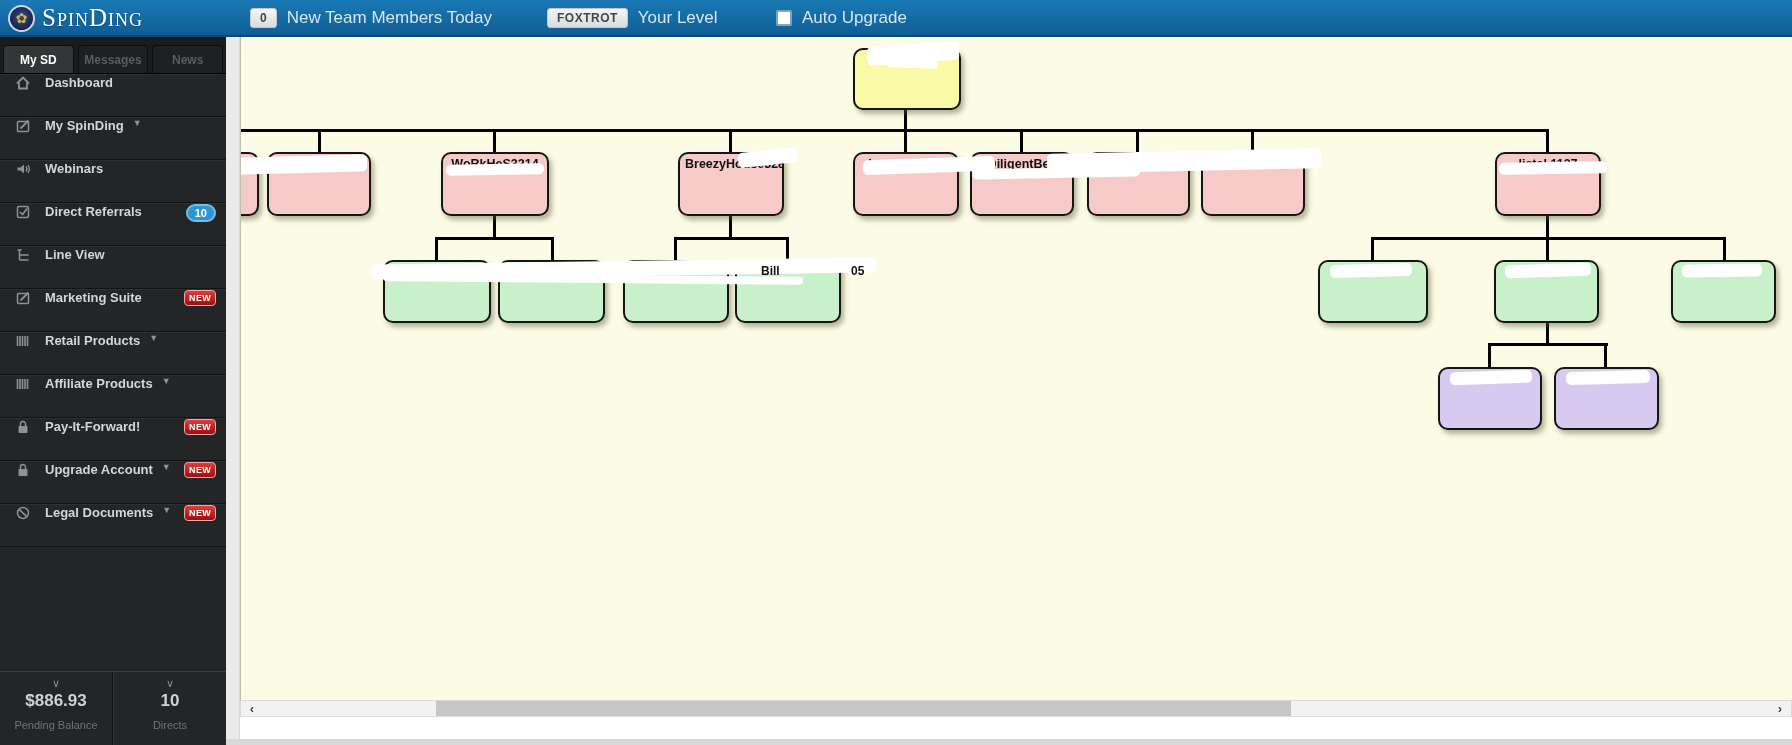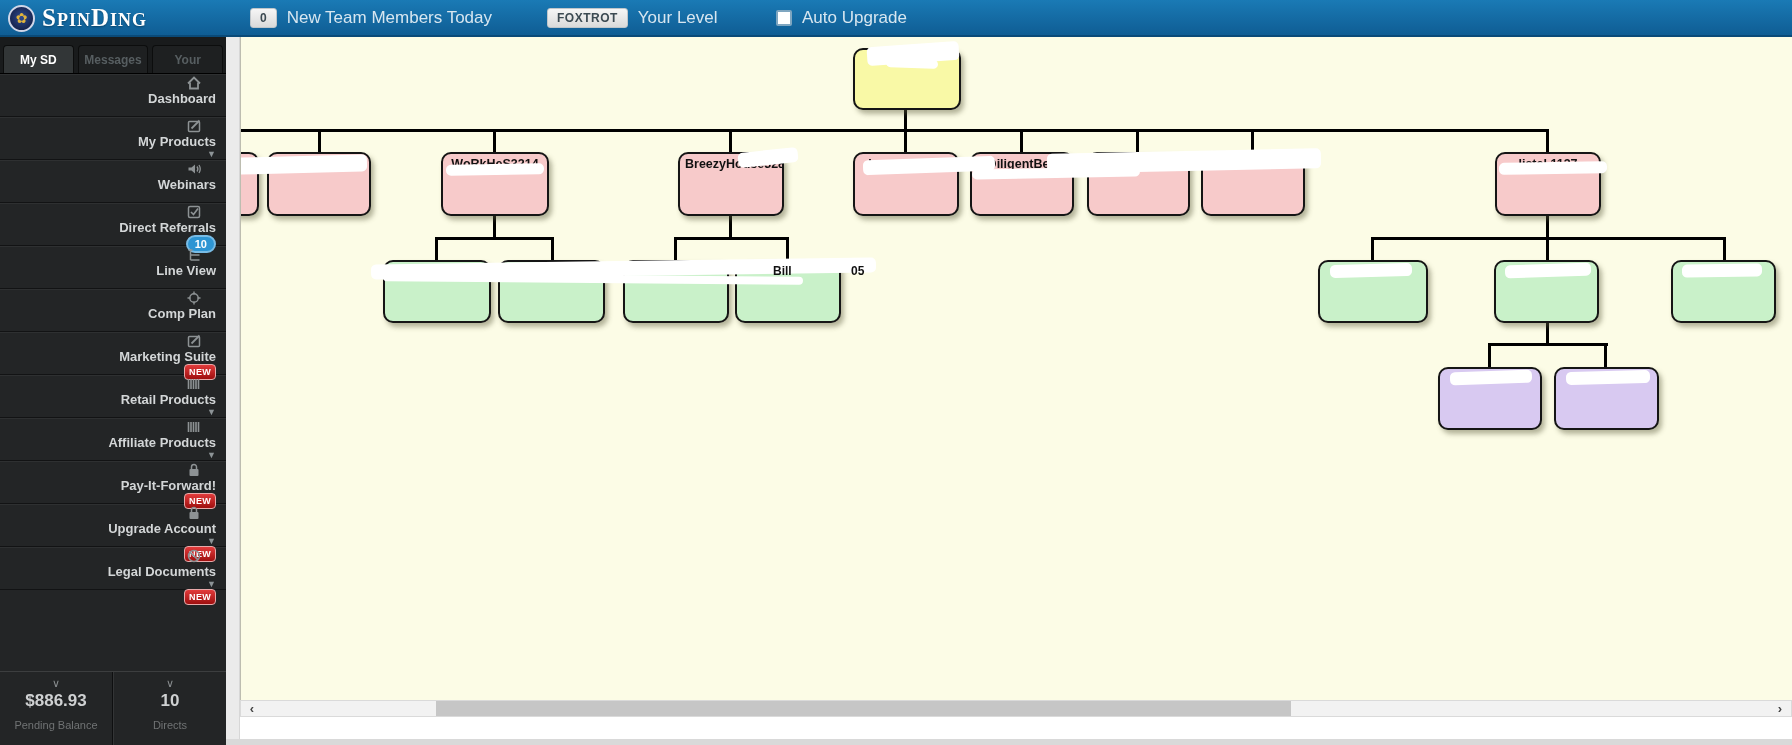--- a/index.html
+++ b/index.html
@@ -6,40 +6,40 @@
   html,body { width:1792px; height:745px; overflow:hidden; background:#fff;
     font-family:"Liberation Sans", sans-serif; position:relative; }
 
   
   .topbar { position:absolute; left:0; top:0; width:1792px; height:37px;
     background:linear-gradient(#1a7ab5,#0f5d94); border-bottom:2px solid #0a4a78; z-index:5; }
   .logo { position:absolute; left:8px; top:3px; height:30px; display:flex; align-items:center; gap:7px; }
   .logo-icon { width:27px; height:27px; border-radius:50%;
     background:radial-gradient(circle at 50% 45%, #2e4a8f 0%, #16224a 75%);
     border:2px solid #cfd6e8; color:#dfb23c; font-size:14px; line-height:23px; text-align:center; }
-  .logo-text { font-family:"Liberation Serif", serif; font-variant:small-caps; font-weight:bold;
+  .logo-text { font-family:"Liberation Serif", serif; font-variant:small-caps; font-weight:normal;
     font-size:25px; color:#fff; letter-spacing:1px; text-shadow:0 1px 2px rgba(0,0,0,.35);text-align:center; }
   .tb-item { position:absolute; top:0; height:35px; display:flex; align-items:center; }
   .tb-badge { background:linear-gradient(#f6f6f6,#dadada); border:1px solid #c0c6ca; border-radius:3px;
     padding:2px 9px; font-size:12px; font-weight:bold; color:#3c4a52; }
   .tb-label { color:#d7e6f0; font-size:17px; margin-left:10px; }
   .checkbox { width:16px; height:16px; background:#fff; border:2px solid #7fa6c0; border-radius:2px; display:inline-block; }
 
   
   .sidebar { position:absolute; left:0; top:37px; width:226px; height:708px;
     background:#232526; display:flex; flex-direction:column; z-index:4; }
   .tabs { display:flex; align-items:flex-end; height:37px; background:#191b1c; padding:0 3px; gap:4px;
     border-bottom:1px solid #000; }
   .tab { flex:1; height:28px; display:flex; align-items:center; justify-content:center; font-size:12px;
     font-weight:bold; color:#575e61; background:#1e2021; border:1px solid #0c0d0d; border-bottom:none;
     border-radius:4px 4px 0 0; }
   .tab.active { background:#323637; color:#fff; }
   .menu { flex:0 0 auto; }
   .menu-item { height:43px; border-top:1px solid rgba(255,255,255,.05); border-bottom:1px solid #121314;
-    display:flex; align-items:flex-end; padding:0 10px 16px 14px; color:#d3d6d7; font-size:13px; font-weight:bold;flex-direction:column; }
+    display:flex; align-items:flex-start; padding:0 10px 16px 14px; color:#d3d6d7; font-size:13px; font-weight:bold; }
   .mi-icon { width:18px; height:16px; margin-right:13px; flex:0 0 auto; }
   .mi-caret { color:#8d9497; font-size:9px; margin-left:9px; }
   .mi-badge-count { margin-left:auto; background:#2e95d3; border:2px solid #79bbe4; color:#fff;
     font-size:11px; font-weight:bold; border-radius:9px; padding:1px 7px; }
   .mi-badge-new { margin-left:auto; background:linear-gradient(#e23b3b,#9f0f0f); border:1px solid #e8a9a9;
     color:#fff; font-size:9px; font-weight:bold; border-radius:4px; padding:2px 4px; letter-spacing:.3px; }
   .spacer { flex:1; }
   .sidebar-footer { height:74px; border-top:1px solid #3c3e3f; display:flex; }
   .foot-cell { flex:1; text-align:center; padding-top:5px; }
   .foot-cell:first-child { border-right:1px solid #0e0f10; }
@@ -90,36 +90,36 @@
   <div class="tb-item" style="left:776px">
     <span class="checkbox"></span>
     <span class="tb-label">Auto Upgrade</span>
   </div>
 </div>
 
 <div class="sidebar">
   <div class="tabs">
       <div class="tab active">My SD</div>
       <div class="tab">Messages</div>
-      <div class="tab">Your</div>
+      <div class="tab">News</div>
     </div>
   <div class="menu">
       <div class="menu-item">
         <svg viewBox="0 0 16 16" class="mi-icon">
           <path d="M2 8.5 L8 2.5 L14 8.5" fill="none" stroke="#8d9294" stroke-width="1.8"></path>
           <path d="M4 7.5 V13.5 H12 V7.5" fill="none" stroke="#8d9294" stroke-width="1.8"></path>
         </svg>
         <span class="mi-label">Dashboard</span>
       </div>
       <div class="menu-item">
         <svg viewBox="0 0 16 16" class="mi-icon">
           <rect x="2.5" y="3.5" width="11" height="10" rx="1" fill="none" stroke="#8d9294" stroke-width="1.5"></rect>
           <path d="M5.5 10.5 L13.5 2.5" stroke="#8d9294" stroke-width="1.8" fill="none"></path>
         </svg>
-        <span class="mi-label">My Products</span>
+        <span class="mi-label">My SpinDing</span>
         <span class="mi-caret">▼</span>
       </div>
       <div class="menu-item">
         <svg viewBox="0 0 16 16" class="mi-icon">
           <path d="M2.5 6.5 H5.5 L9 3.5 V12.5 L5.5 9.5 H2.5 Z" fill="#8d9294" stroke="none"></path>
           <path d="M11 5.5 Q12.8 8 11 10.5 M13 4 Q15.5 8 13 12" stroke="#8d9294" stroke-width="1.3" fill="none"></path>
         </svg>
         <span class="mi-label">Webinars</span>
       </div>
       <div class="menu-item">
@@ -128,27 +128,20 @@
           <path d="M5 8 L7.5 10.5 L12 4.5" fill="none" stroke="#8d9294" stroke-width="1.7"></path>
         </svg>
         <span class="mi-label">Direct Referrals</span>
         <span class="mi-badge-count">10</span>
       </div>
       <div class="menu-item">
         <svg viewBox="0 0 16 16" class="mi-icon">
           <path d="M2.5 3 H6.5 M4.5 3 V13 M4.5 8 H13.5 M4.5 13 H13.5" fill="none" stroke="#8d9294" stroke-width="1.5"></path>
         </svg>
         <span class="mi-label">Line View</span>
-      </div>
-      <div class="menu-item">
-        <svg viewBox="0 0 16 16" class="mi-icon">
-          <circle cx="8" cy="8" r="4.2" fill="none" stroke="#8d9294" stroke-width="1.4"></circle>
-          <path d="M8 1.5 V4.5 M8 11.5 V14.5 M1.5 8 H4.5 M11.5 8 H14.5" stroke="#8d9294" stroke-width="1.4"></path>
-        </svg>
-        <span class="mi-label">Comp Plan</span>
       </div>
       <div class="menu-item">
         <svg viewBox="0 0 16 16" class="mi-icon">
           <rect x="2.5" y="3.5" width="11" height="10" rx="1" fill="none" stroke="#8d9294" stroke-width="1.5"></rect>
           <path d="M5.5 10.5 L13.5 2.5" stroke="#8d9294" stroke-width="1.8" fill="none"></path>
         </svg>
         <span class="mi-label">Marketing Suite</span>
         <span class="mi-badge-new">NEW</span>
       </div>
       <div class="menu-item">
@@ -266,21 +259,21 @@
       <div class="redact" style="left: 731px; top: 131px; width: 168px; height: 10px; transform: rotate(-1deg);"></div>
       <div class="redact" style="left: 806px; top: 114px; width: 274px; height: 20px; transform: rotate(-1.2deg);"></div>
       <div class="redact" style="left: 1258px; top: 125px; width: 108px; height: 12px; transform: rotate(-1deg);"></div>
       <div class="redact" style="left: 130px; top: 224px; width: 505px; height: 15px; transform: rotate(-0.8deg);"></div>
       <div class="redact" style="left: 142px; top: 238px; width: 420px; height: 8px; transform: rotate(0.5deg);"></div>
       <div class="redact" style="left: 1089px; top: 227px; width: 82px; height: 13px; transform: rotate(-1.5deg);"></div>
       <div class="redact" style="left: 1264px; top: 227px; width: 86px; height: 13px; transform: rotate(-2deg);"></div>
       <div class="redact" style="left: 1441px; top: 227px; width: 80px; height: 13px; transform: rotate(-1deg);"></div>
       <div class="redact" style="left: 1209px; top: 334px; width: 82px; height: 13px; transform: rotate(-2deg);"></div>
       <div class="redact" style="left: 1325px; top: 334px; width: 84px; height: 13px; transform: rotate(-1.5deg);"></div>
-      <span class="fragment" style="left: 532px; top: 227px;">Bill</span>
+      <span class="fragment" style="left: 520px; top: 227px;">Bill</span>
       <span class="fragment" style="left: 610px; top: 227px;">05</span>
     </div>
   <div class="hscroll">
     <span class="scroll-arrow left">‹</span>
     <div class="scroll-thumb"></div>
     <span class="scroll-arrow right">›</span>
   </div>
   <div class="below-strip"></div>
   <div class="bottom-strip"></div>
 </div>

